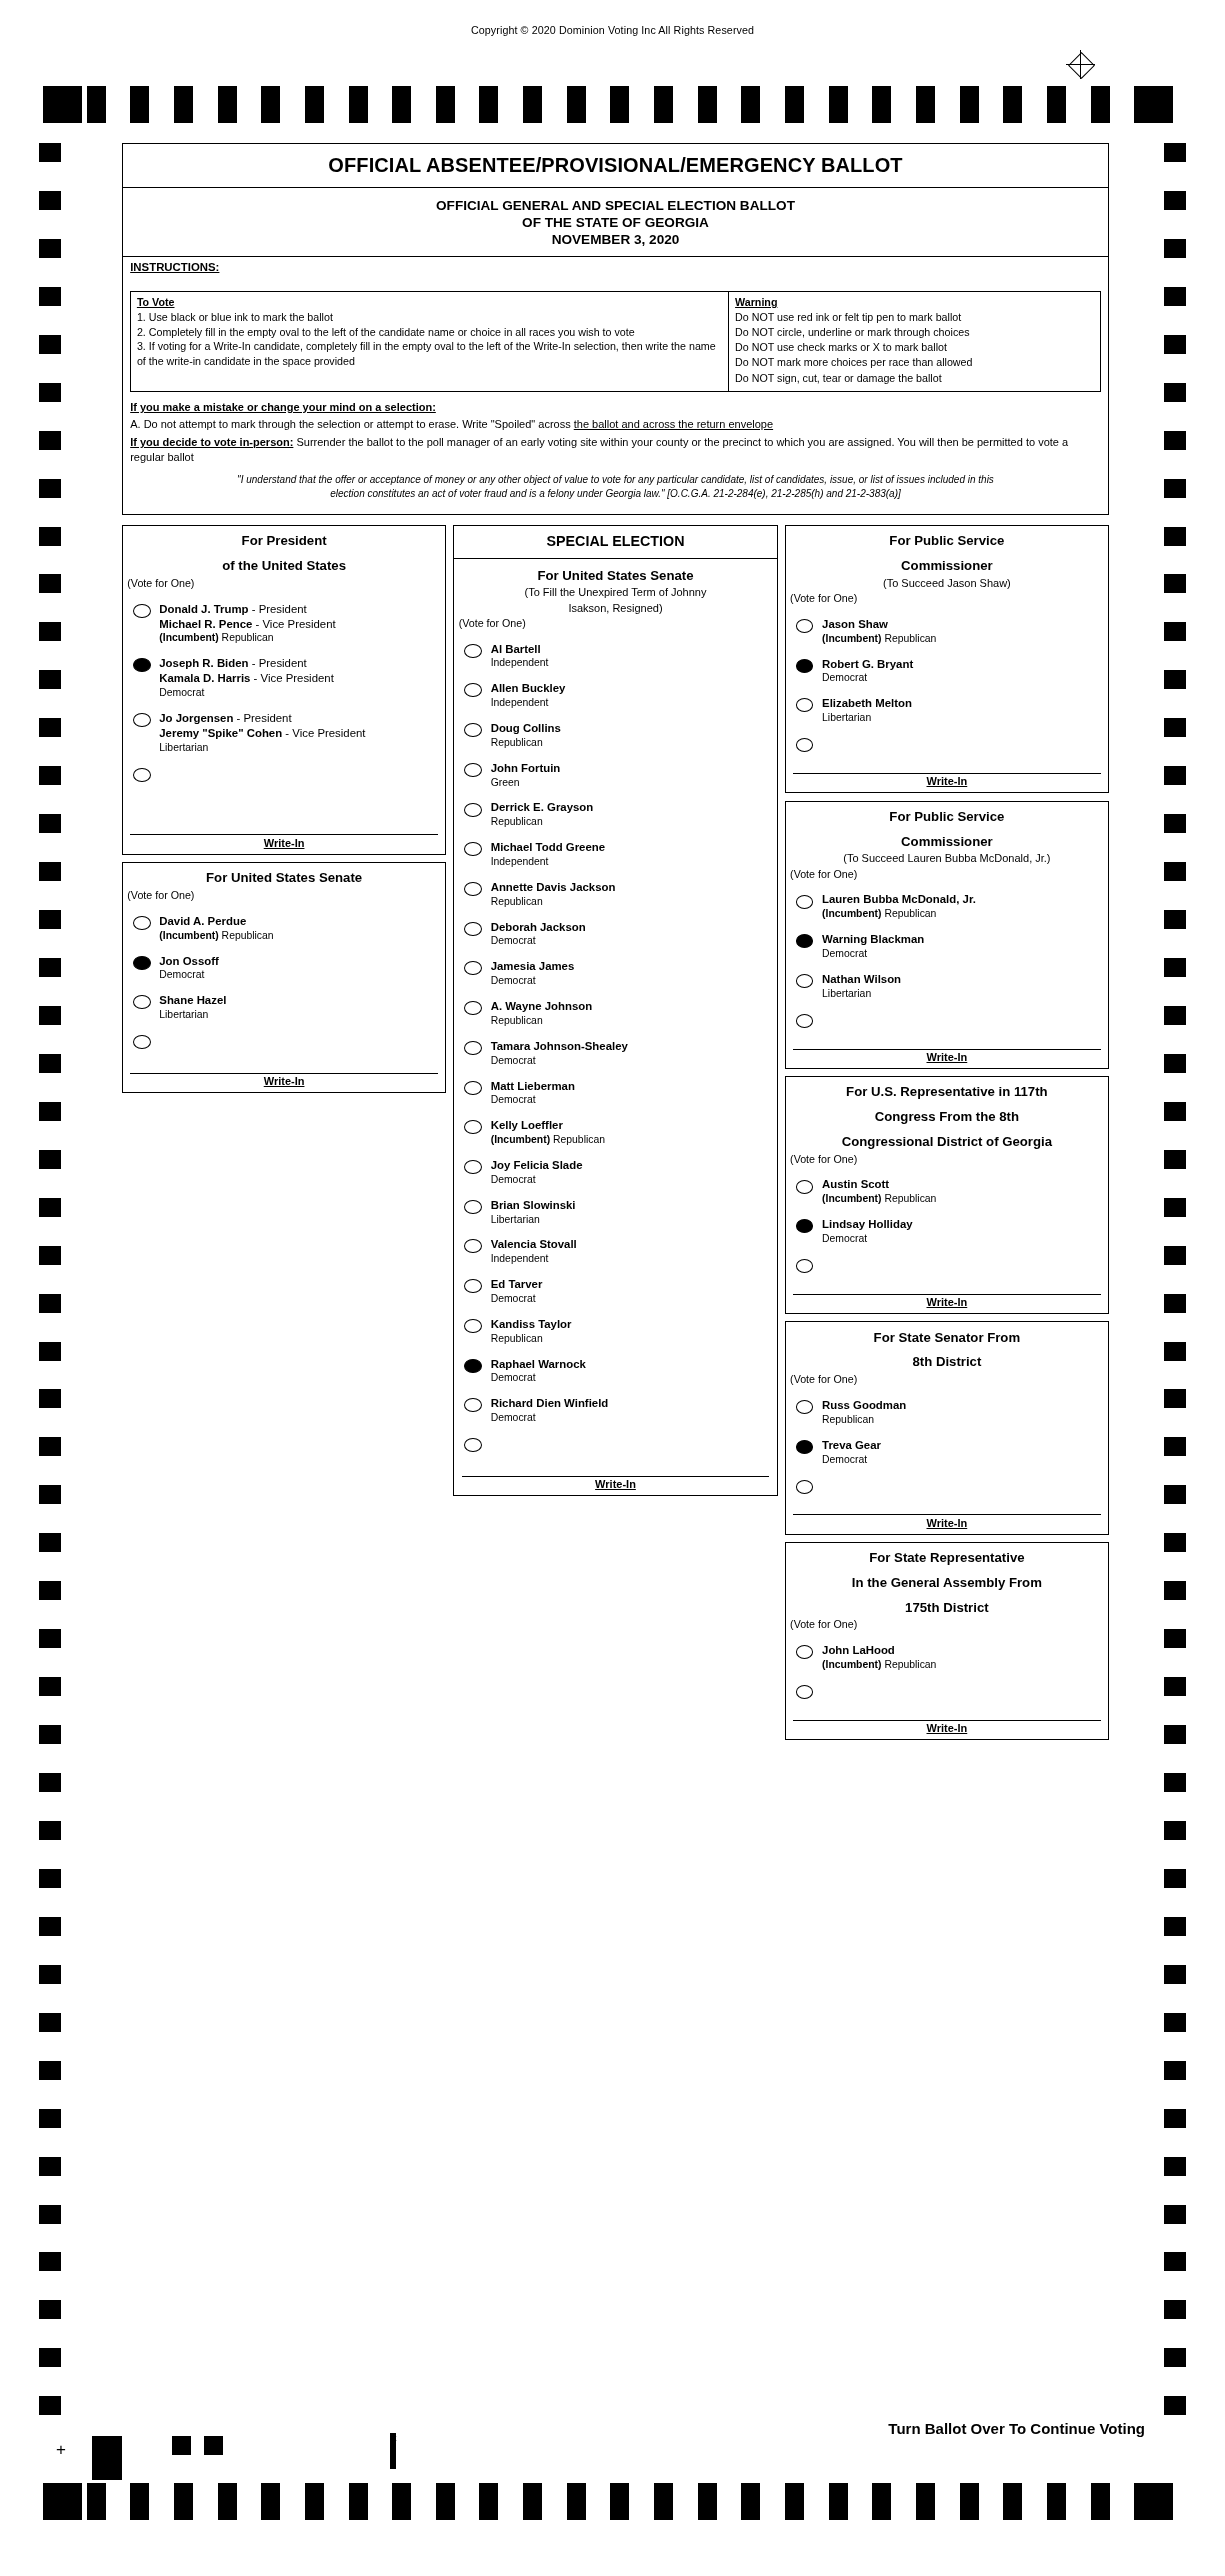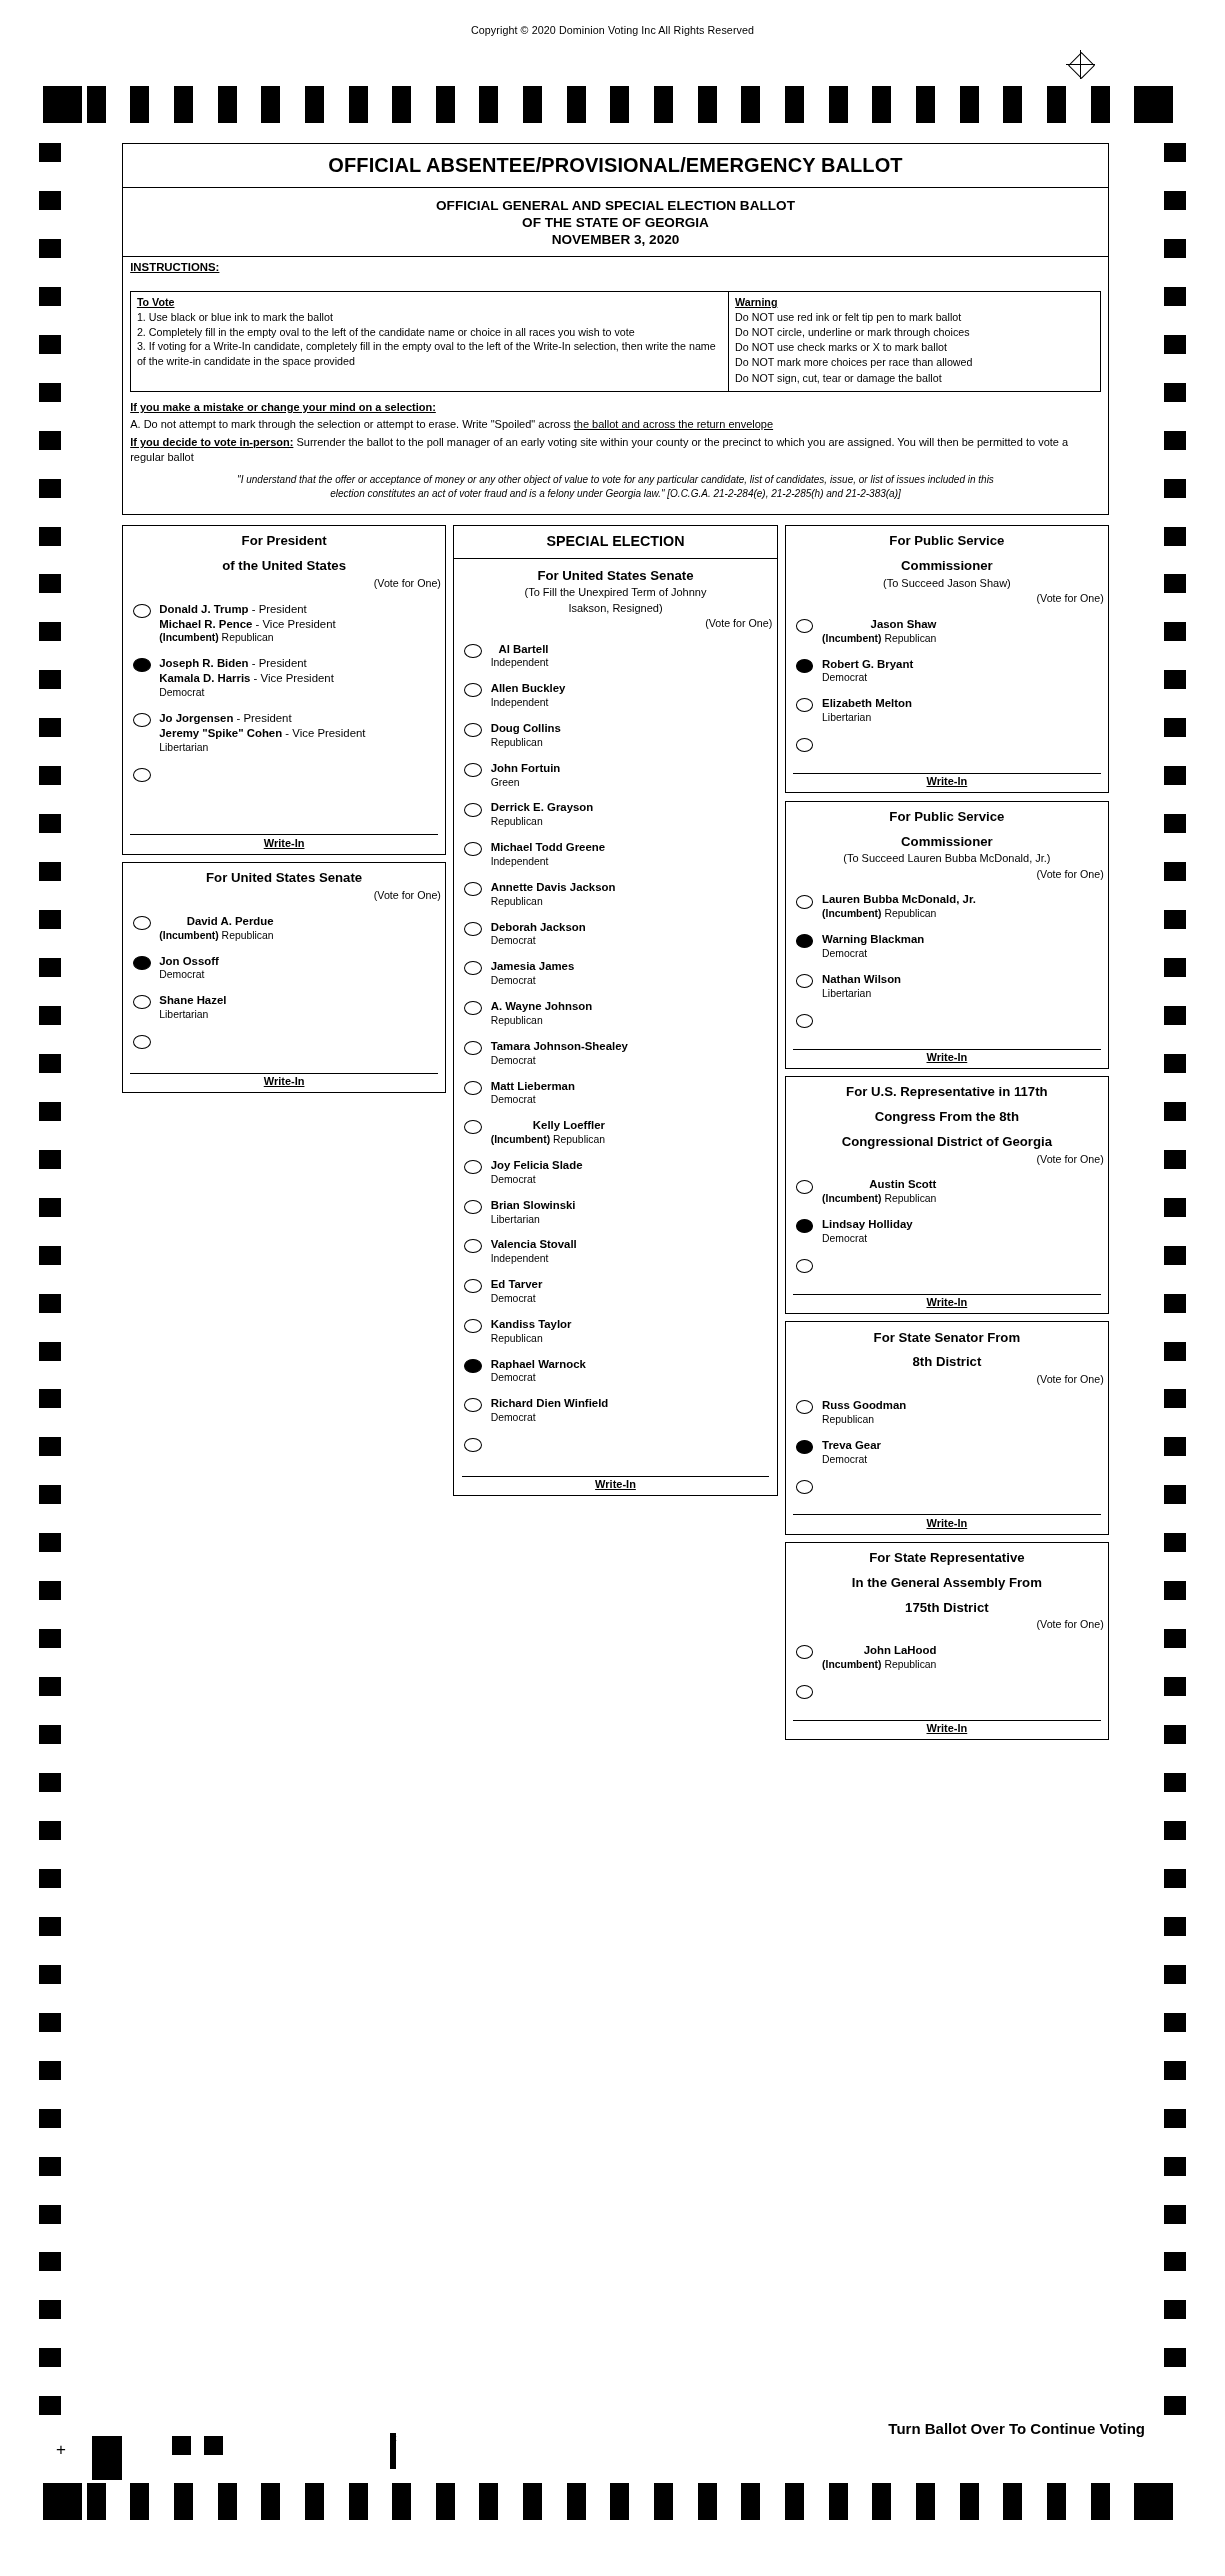--- a/index.html
+++ b/index.html
@@ -72,30 +72,30 @@
   .cols { display:flex; margin-top:10px; align-items:flex-start; }
   .col { width:33.33%; }
   .col.mid { padding:0 7.2px; }
   .col.right { }
 
   .contest { border:1.4px solid #000; margin-bottom:7.2px; }
   .contest.nolead { margin-bottom:0; }
   .ctitle { text-align:center; font-weight:bold; font-size:13.2px; line-height:1.22; padding:7.2px 4.3px 1.4px 4.3px; }
   .ctitle.big { font-size:14.3px; }
   .csub { text-align:center; font-size:11px; line-height:1.25; padding:1.4px 4.3px 0 4.3px; }
-  .cvote { text-align:right; font-size:10.7px; padding:1.4px 4.3px 7.2px 4.3px; }
+  .cvote { text-align:left; font-size:10.7px; padding:1.4px 4.3px 7.2px 4.3px; }
 
   .opt { display:flex; align-items:flex-start; padding:5.7px 5.7px 5.7px 10px; min-height:27px; }
   .oval {
     width:15.7px; height:12px; border:1.4px solid #000; border-radius:50%;
     margin-right:8.6px; margin-top:2.1px; flex:0 0 auto; background:#fff;
   }
   .oval.filled { background:#000; }
   .otext { font-size:11.4px; line-height:1.3; }
-  .oname { font-weight:bold;text-align:right; }
+  .oname { font-weight:bold; }
   .orole { font-weight:normal; }
   .oparty { font-size:10.4px; }
   .oparty b { font-weight:bold; }
 
   .writein-line { border-top:1.1px solid #000; margin:0 7.2px; }
   .writein-label { text-align:center; font-size:11px; font-weight:bold; padding:1.4px 0 5px 0; text-decoration:underline; }
 
   
   .turn {
     position:absolute; top:2420px; left:0; width:1145px; text-align:right;

